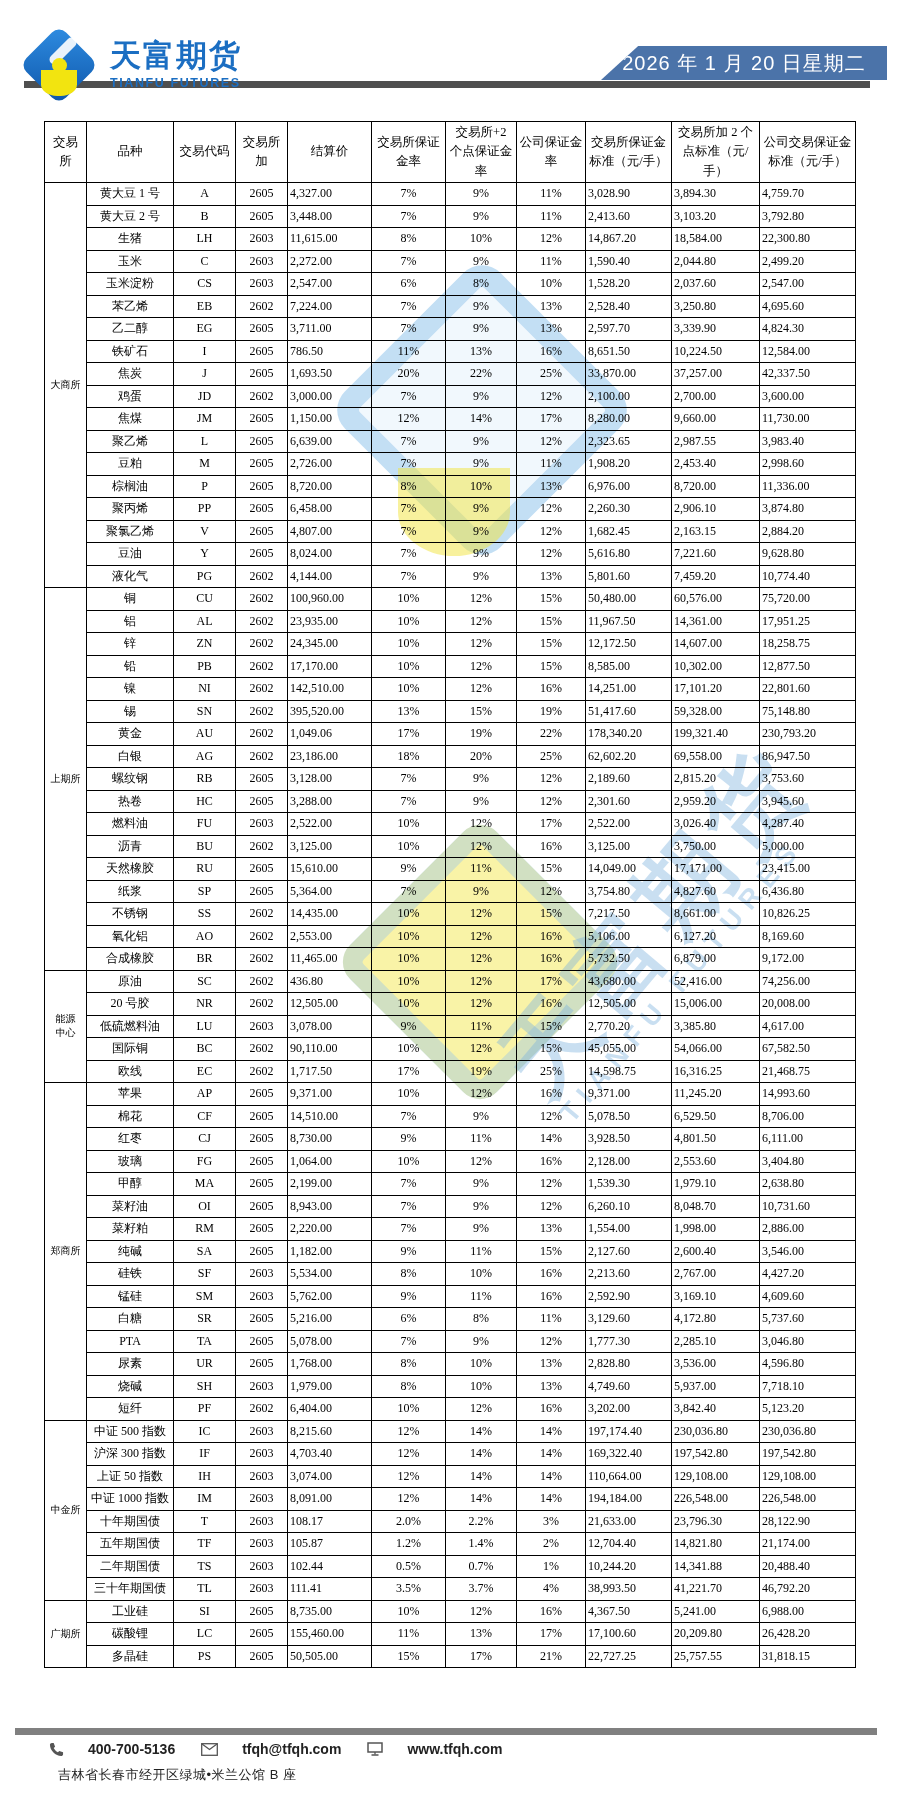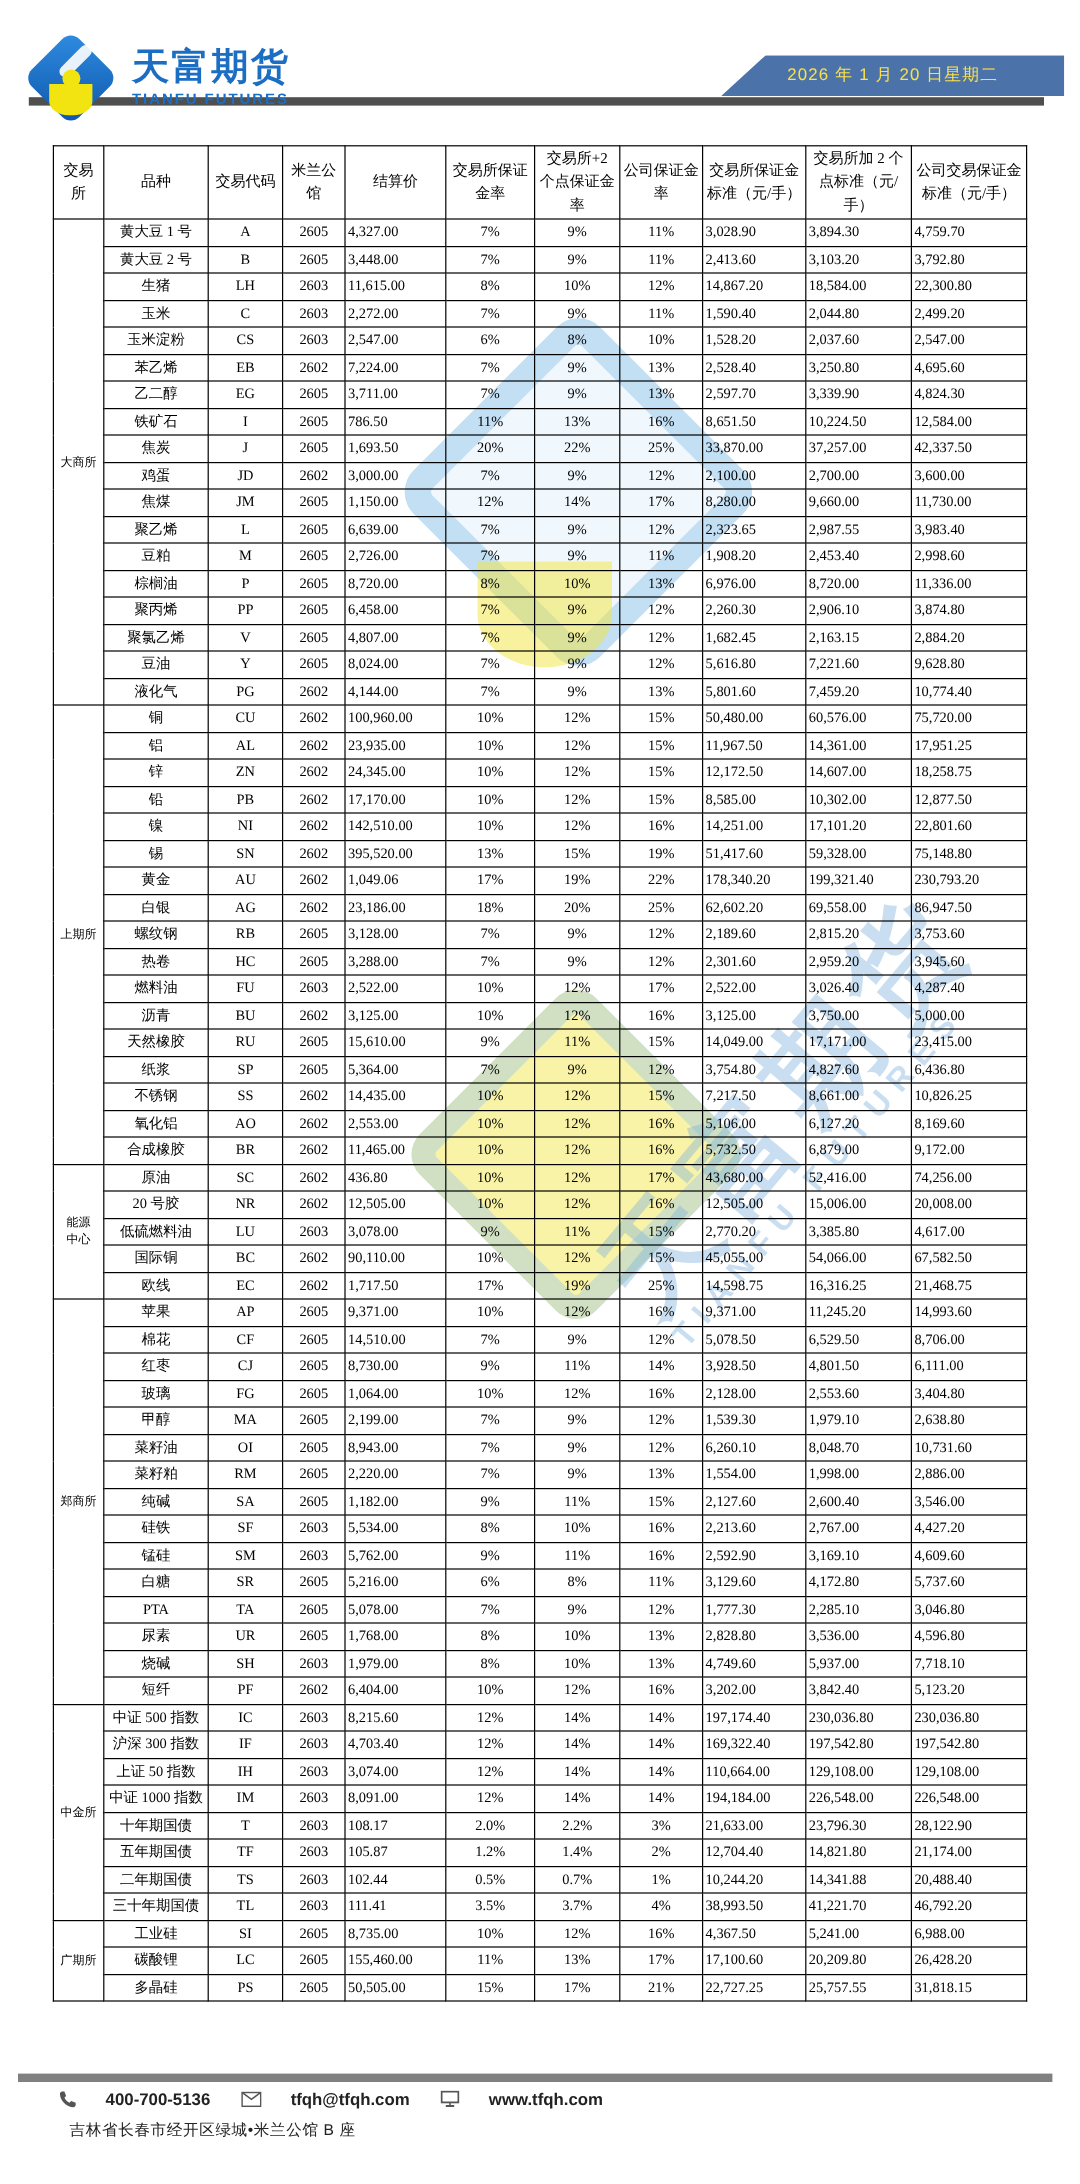--- a/index.html
+++ b/index.html
@@ -19,21 +19,21 @@
   .ld-head { position:absolute; left:36px; top:30px; width:15px; height:15px;
              background:#f2e410; border-radius:50%; }
   .logo-text { padding-top:12px; }
   .logo-cn { color:#1b6ec2; font-size:31px; font-weight:bold; letter-spacing:2px; line-height:1; }
   .logo-en { color:#1b6ec2; font-size:12.5px; font-weight:bold; letter-spacing:1.6px; margin-top:5px; }
 
   .top-bar { position:absolute; left:24px; top:81px; width:846px; height:7px; background:#4f4f4f; z-index:2; }
   .date-banner { position:absolute; left:601px; top:46px; width:286px; height:34px; background:#4b73a9;
                  clip-path:polygon(13% 0, 100% 0, 100% 100%, 0 100%);
                  display:flex; align-items:center; justify-content:center;
-                 color:#fde047; font-size:14px; letter-spacing:1px; z-index:3; }
+                 color:#ffffff; font-size:20px; letter-spacing:1px; z-index:3; }
 
   .page-title { position:absolute; top:86px; left:0; width:100%; text-align:center;
                 font-size:23px; font-weight:bold; letter-spacing:1px; z-index:3; }
 
   
   .wm { position:absolute; z-index:1; pointer-events:none; }
   .wm-d1 { left:372px; top:300px; width:176px; height:176px; transform:rotate(45deg);
            border:22px solid rgba(150,198,236,.5); border-radius:26px; background:rgba(214,234,249,.35); }
   .wm-d1y { left:398px; top:468px; width:112px; height:88px; background:rgba(242,228,60,.5);
             border-radius:0 0 50% 50%; }
@@ -109,21 +109,21 @@
         <col style="width:69px">
       <col style="width:86px">
         <col style="width:88px">
         <col style="width:96px">
     </colgroup>
     <thead>
       <tr>
         <th>交易所</th>
         <th>品种</th>
         <th>交易代码</th>
-        <th>米兰公馆</th>
+        <th>交易所加</th>
         <th>结算价</th>
         <th>交易所保证金率</th>
         <th>交易所+2 个点保证金率</th>
         <th>公司保证金率</th>
         <th>交易所保证金标准（元/手）</th>
         <th>交易所加 2 个点标准（元/手）</th>
         <th>公司交易保证金标准（元/手）</th>
       </tr>
     </thead>
     <tbody>

